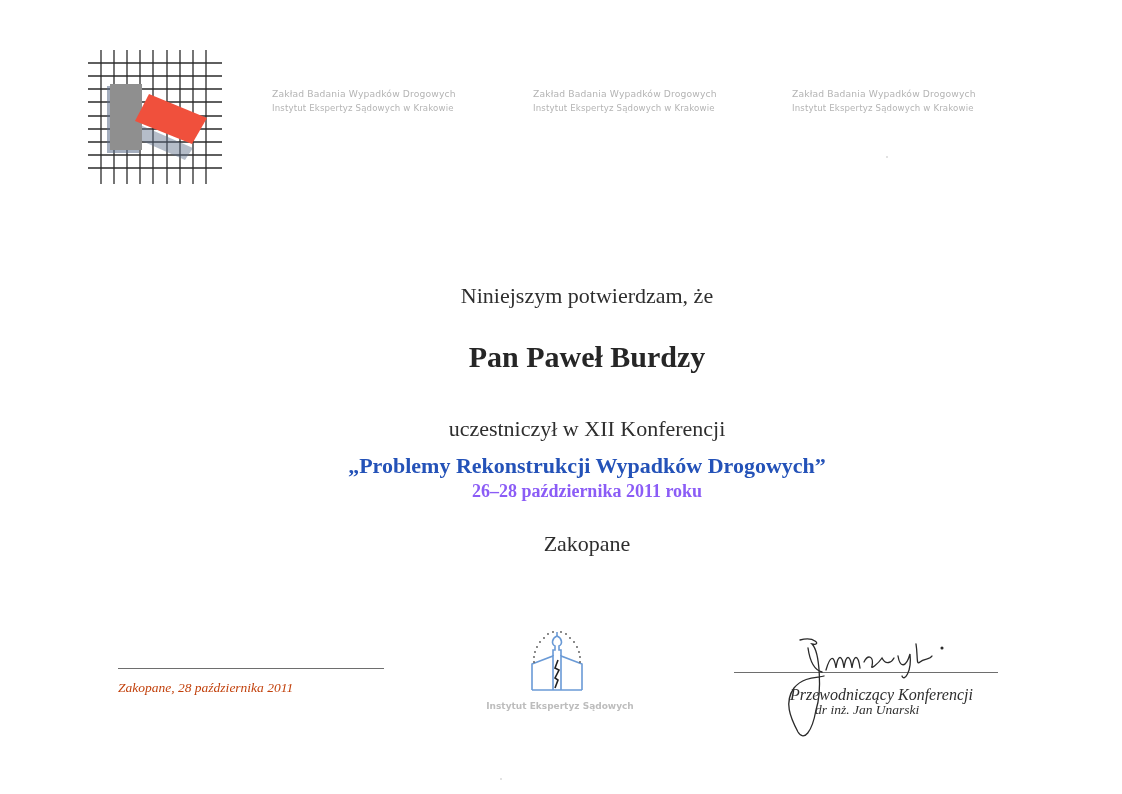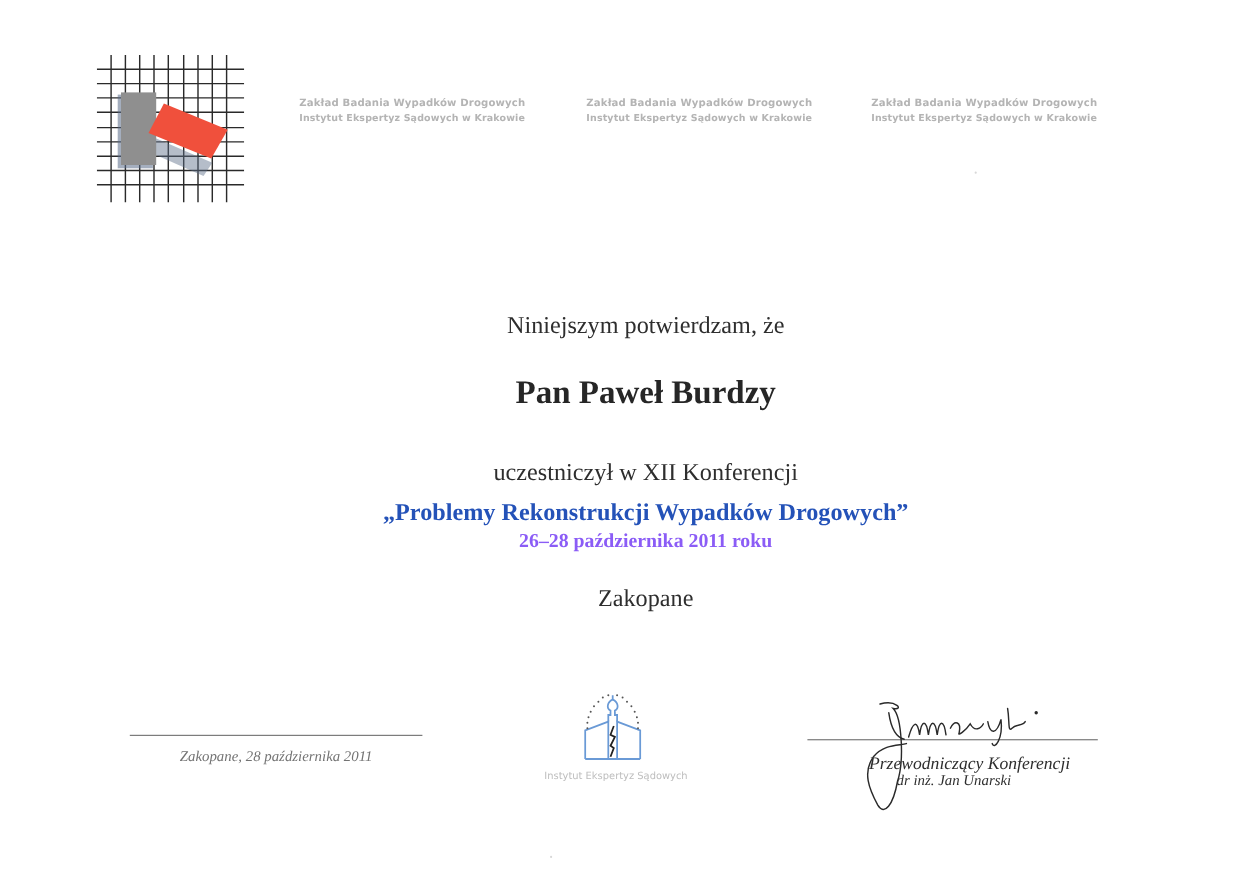--- a/index.html
+++ b/index.html
@@ -19,21 +19,21 @@
 
     
     .logo {
       left: 88px; top: 50px; width: 134px; height: 134px;
     }
     .logo svg { display: block; }
 
     
     .hdr {
       font-family: "DejaVu Sans", sans-serif;
-      font-weight: bold;
+      font-weight: normal;
       font-size: 9.2px;
       line-height: 15px;
       color: #b4b4b4;
       letter-spacing: 0.15px;
       white-space: nowrap;
     }
     .hdr .l2 { font-size: 8.6px; }
 
     .title {
       left: 0; width: 1122px; top: 186px;
@@ -56,30 +56,29 @@
     .conf  { top: 452px; font-size: 22px; font-weight: bold; color: #2452b8; line-height: 28px; }
     .dates { top: 477px; font-size: 18px; font-weight: bold; color: #8b5cf6; line-height: 28px; }
     .city  { top: 531px; font-size: 22px; color: #2e2e2e; }
 
     
     .line-left {
       left: 118px; top: 668px; width: 266px; height: 1px; background: #6e6e6e;
     }
     .place-date {
       left: 118px; width: 266px; top: 680px;
-      text-align: center;
       font-style: italic;
       font-size: 13.5px;
-      color: #737373;
+      color: #c2410c;
     }
     .ies-logo { left: 524px; top: 626px; width: 66px; height: 68px; }
     .ies-text {
       left: 470px; width: 180px; top: 701px; text-align: center;
       font-family: "DejaVu Sans", sans-serif;
-      font-weight: normal;
+      font-weight: bold;
       font-size: 9px;
       color: #bdbdbd;
       white-space: nowrap;
     }
     .line-right {
       left: 734px; top: 672px; width: 264px; height: 1px; background: #6e6e6e;
     }
     .signature { left: 760px; top: 632px; width: 230px; height: 112px; }
     .sig-role {
       left: 790px; top: 686px;

